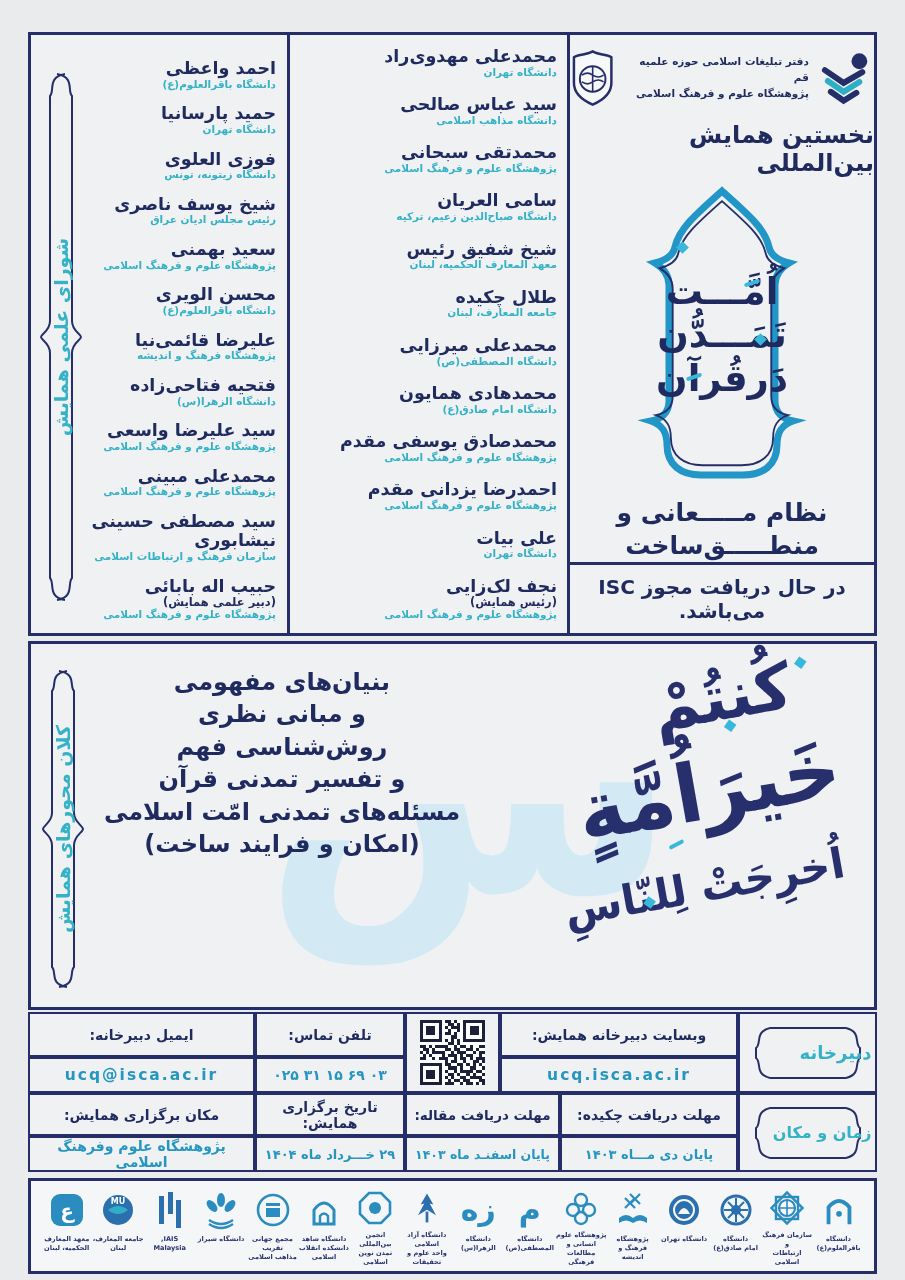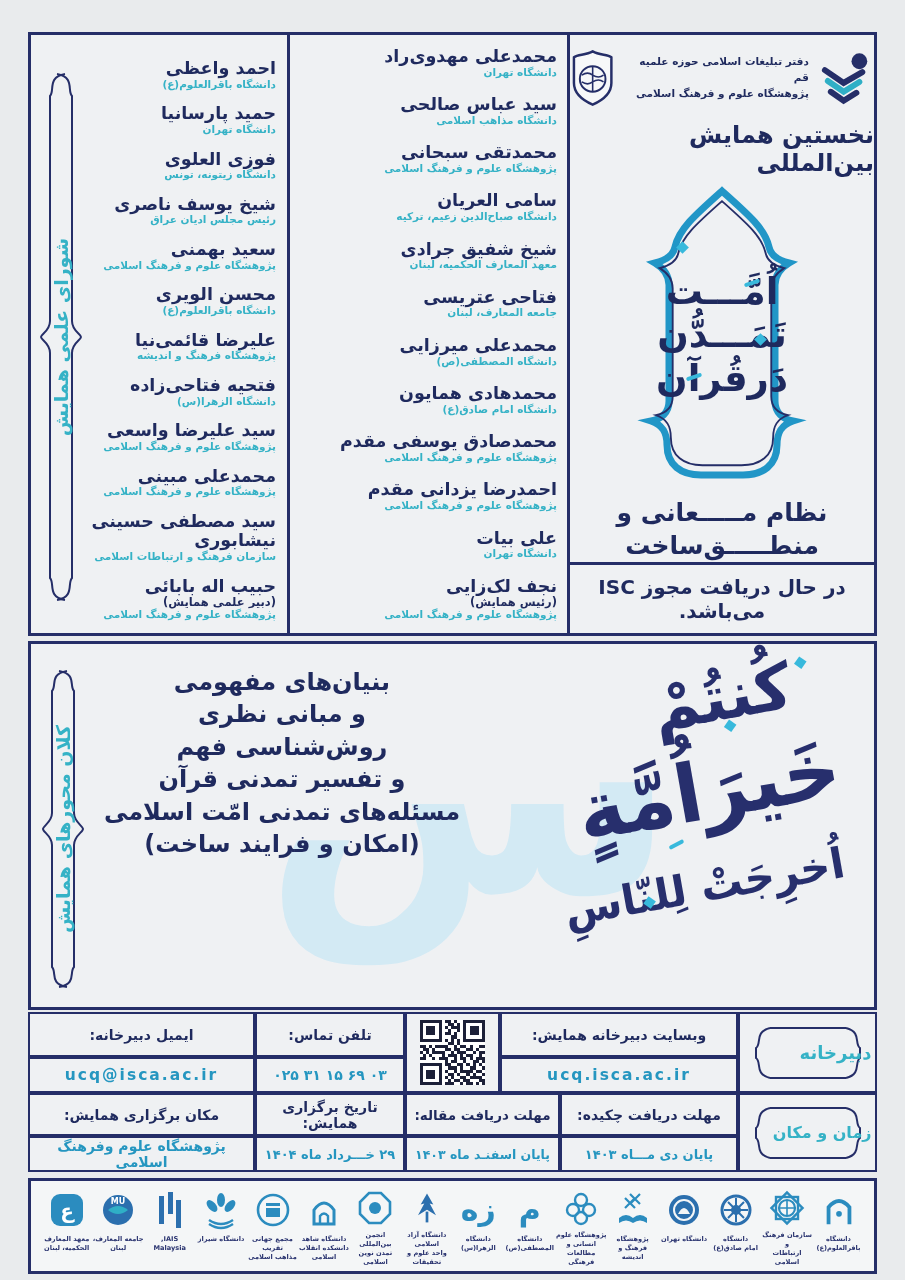--- a/index.html
+++ b/index.html
@@ -184,27 +184,27 @@
           <div class="p-affil">پژوهشگاه علوم و فرهنگ اسلامی</div>
         </div>
 
         <div class="person">
           <div class="p-name">سامی العریان</div>
 
           <div class="p-affil">دانشگاه صباح‌الدین زعیم، ترکیه</div>
         </div>
 
         <div class="person">
-          <div class="p-name">شیخ شفیق جرادی</div>
+          <div class="p-name">شیخ شفیق رئیس</div>
 
           <div class="p-affil">معهد المعارف الحکمیه، لبنان</div>
         </div>
 
         <div class="person">
-          <div class="p-name">فتاحی عتریسی</div>
+          <div class="p-name">طلال چکیده</div>
 
           <div class="p-affil">جامعه المعارف، لبنان</div>
         </div>
 
         <div class="person">
           <div class="p-name">محمدعلی میرزایی</div>
 
           <div class="p-affil">دانشگاه المصطفی(ص)</div>
         </div>
 

